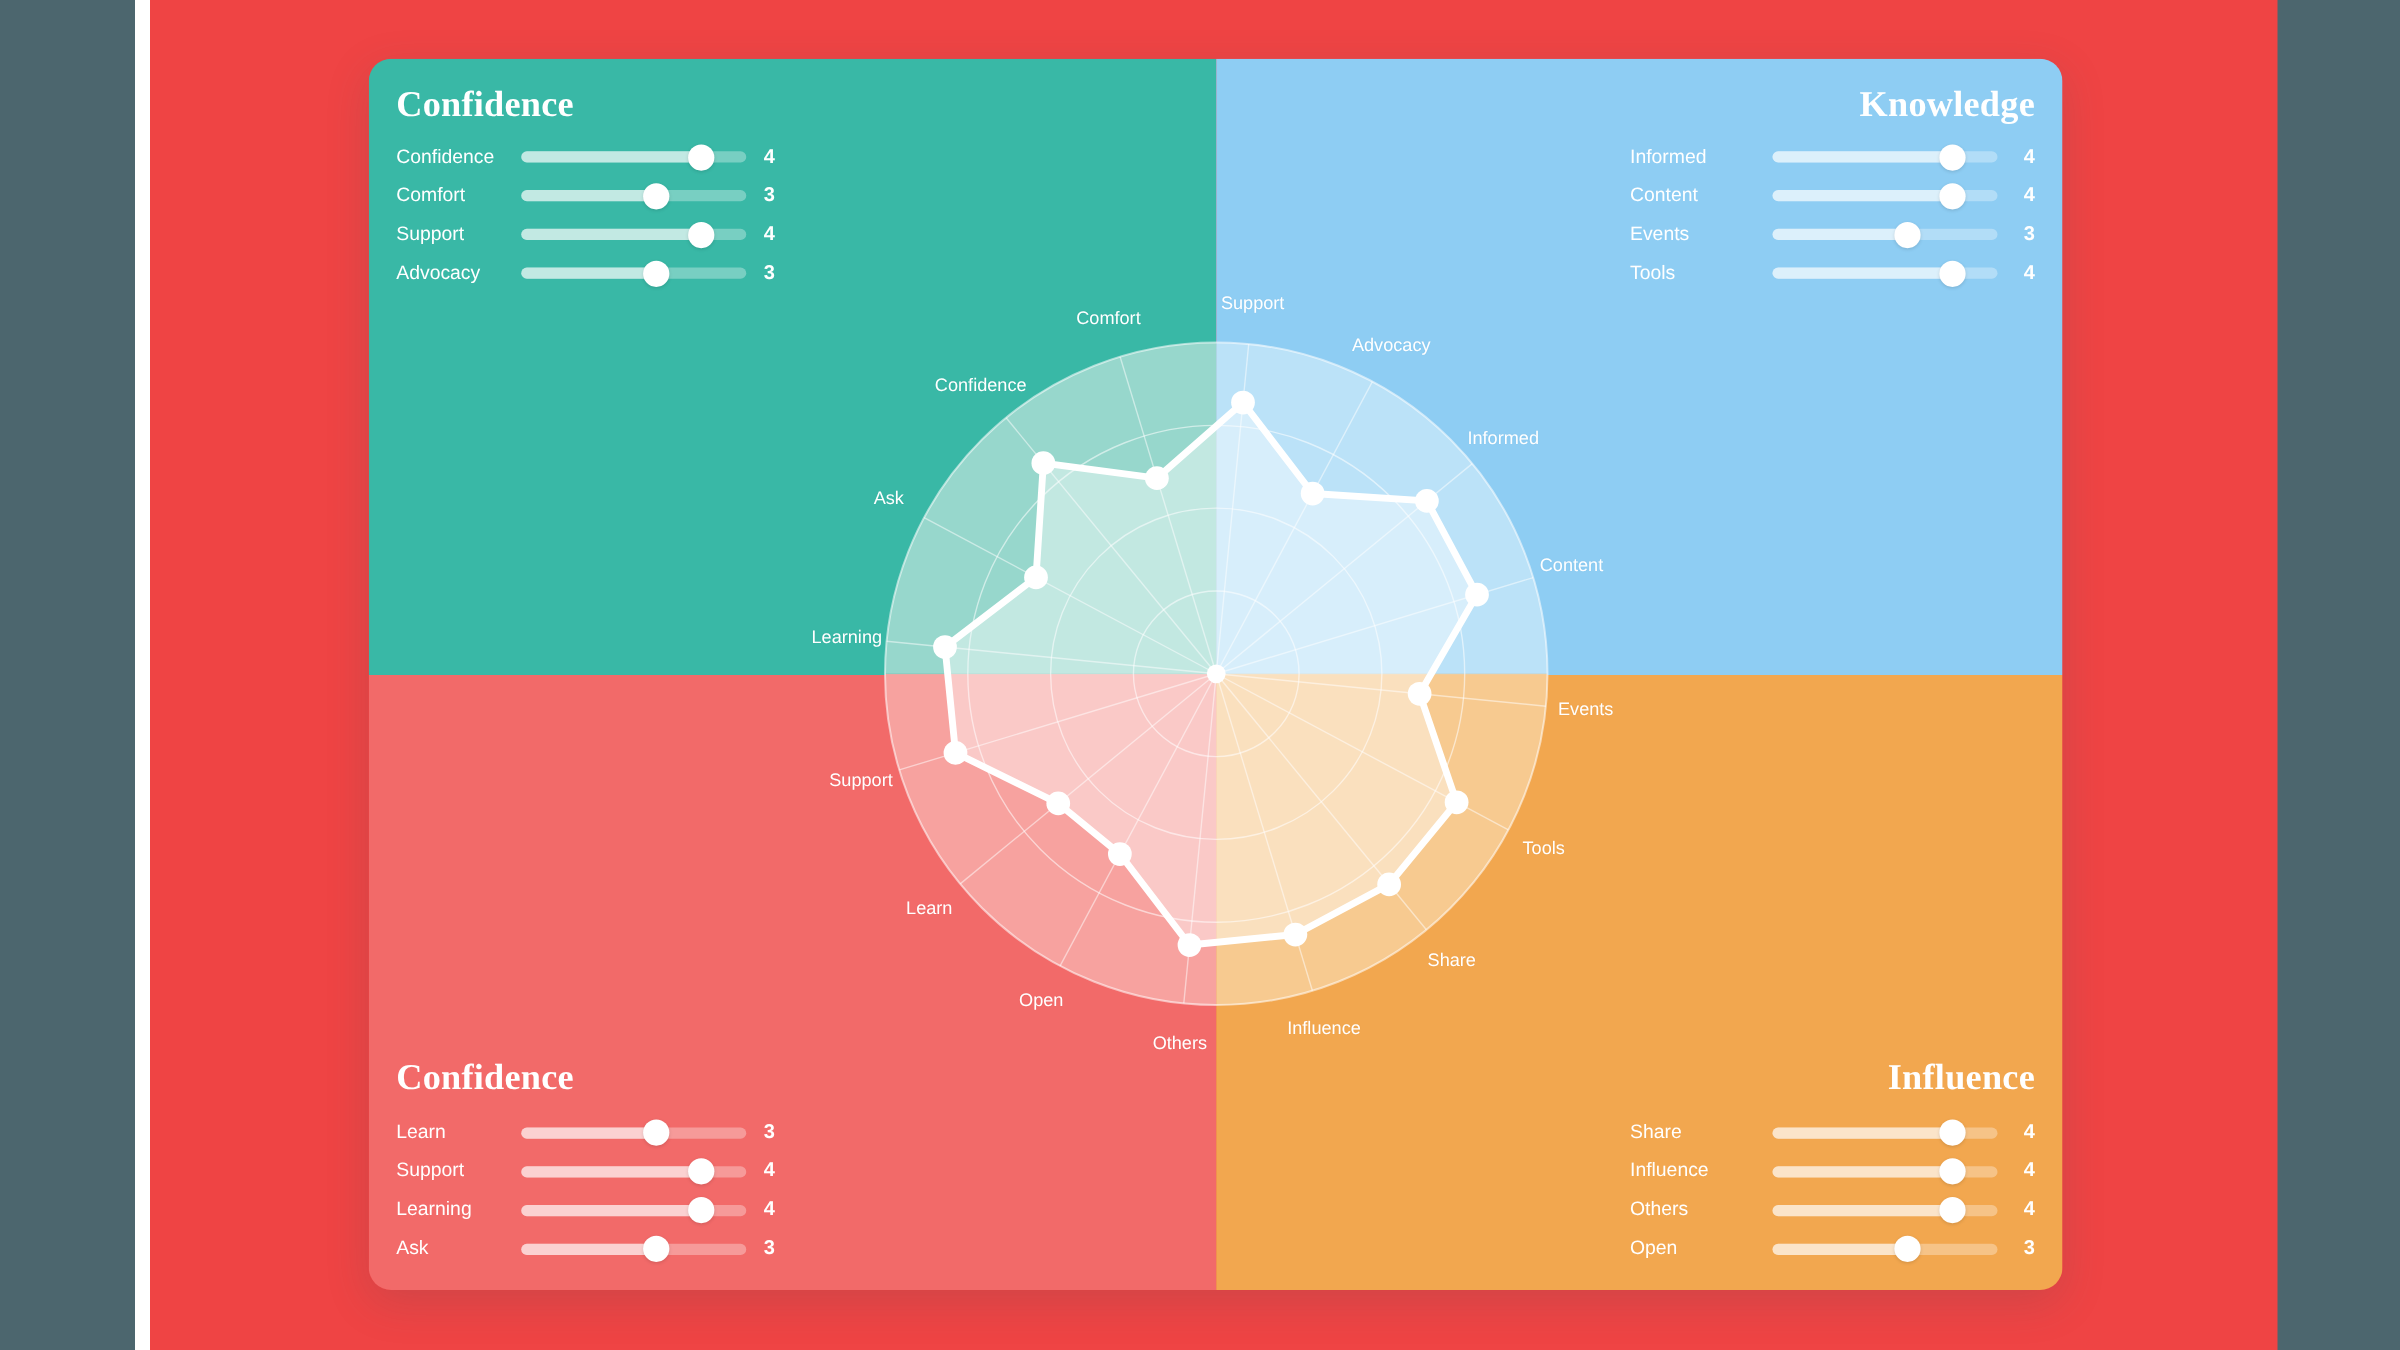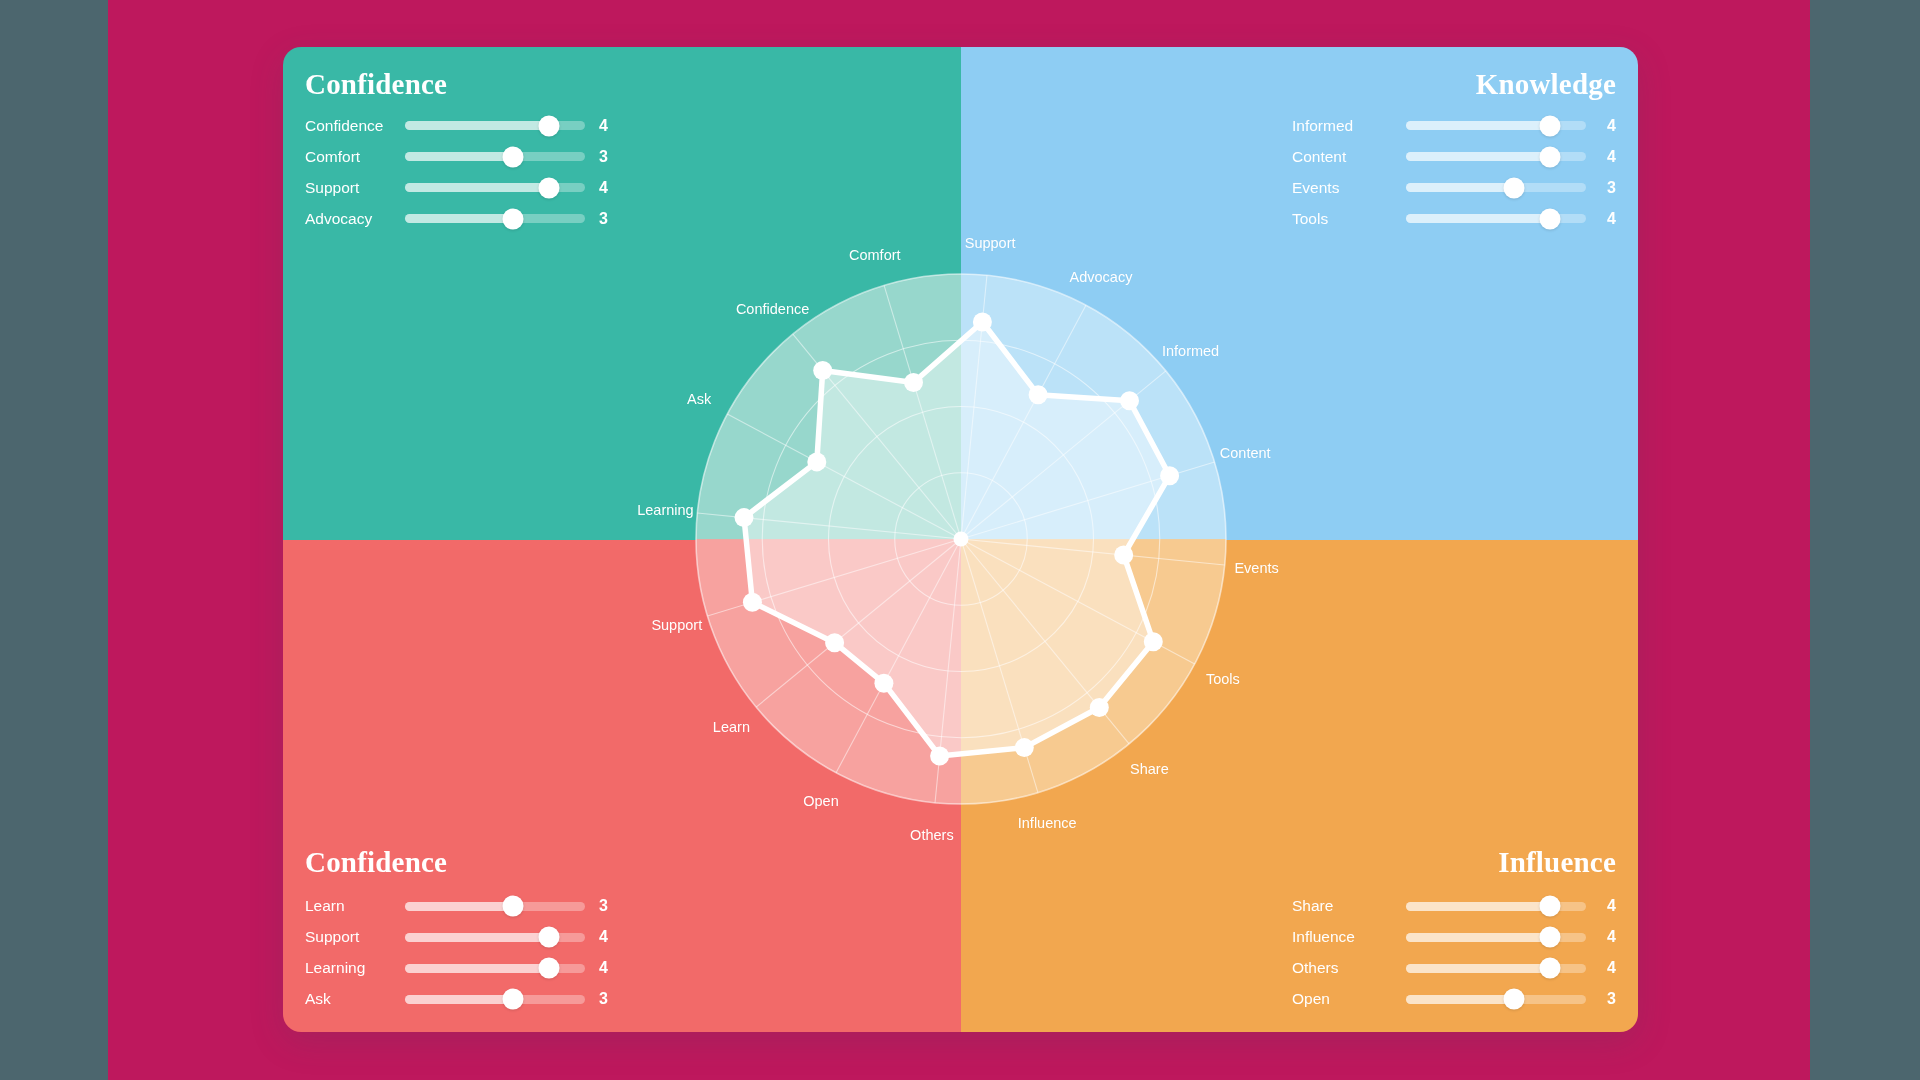--- a/index.html
+++ b/index.html
@@ -8,21 +8,21 @@
     background:#ffffff;
     font-family:"Liberation Sans", sans-serif;
     overflow:hidden;
     position:relative;
   }
   
   .edge-bar{position:absolute;top:0;height:1080px;width:108px;background:#4c666e;}
   .edge-bar.left{left:0;}
   .edge-bar.right{right:0;width:110px;}
 
-  .stage{position:absolute;left:108px;top:0;width:1702px;height:1080px;background:#be185d;}
+  .stage{position:absolute;left:120px;top:0;width:1702px;height:1080px;background:#ef4444;}
 
   .card{
     position:absolute;left:175px;top:47px;
     width:1355px;height:985px;
     border-radius:18px;
     overflow:hidden;
     box-shadow:0 10px 34px rgba(60,80,90,.17);
     display:grid;
     grid-template-columns:1fr 1fr;
     grid-template-rows:1fr 1fr;

